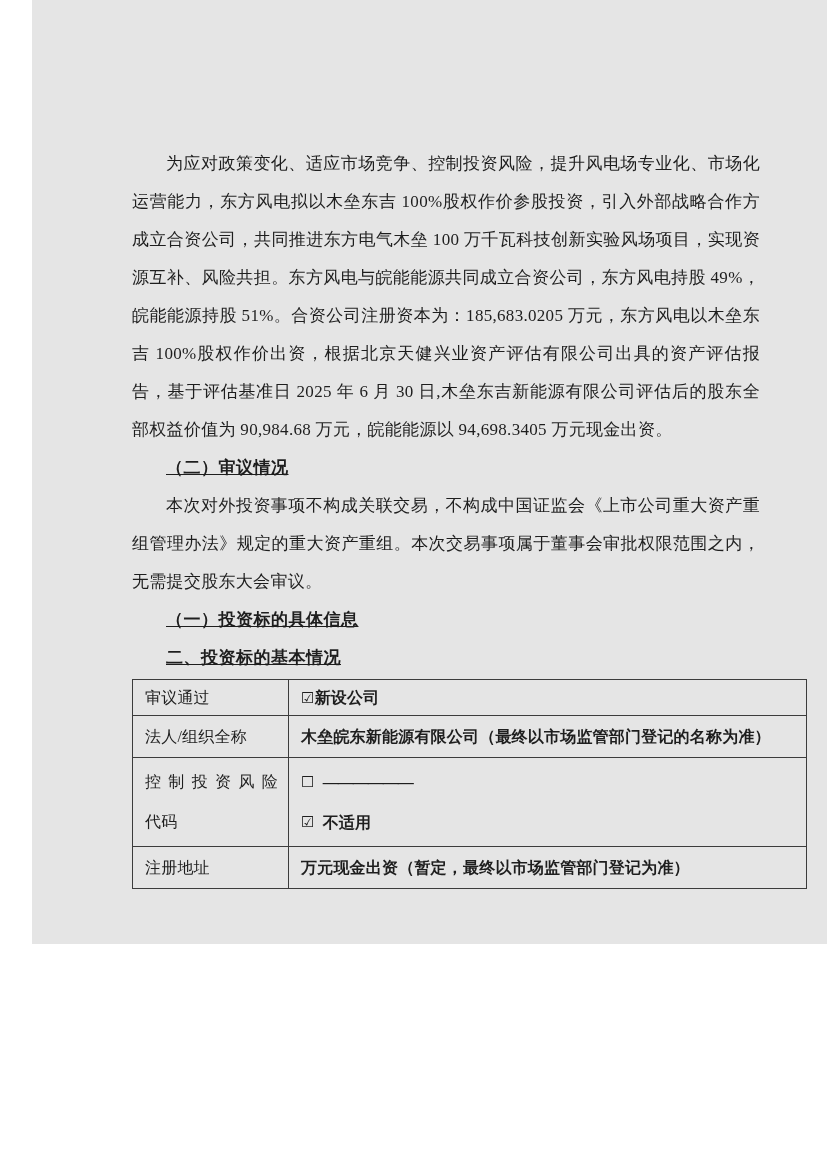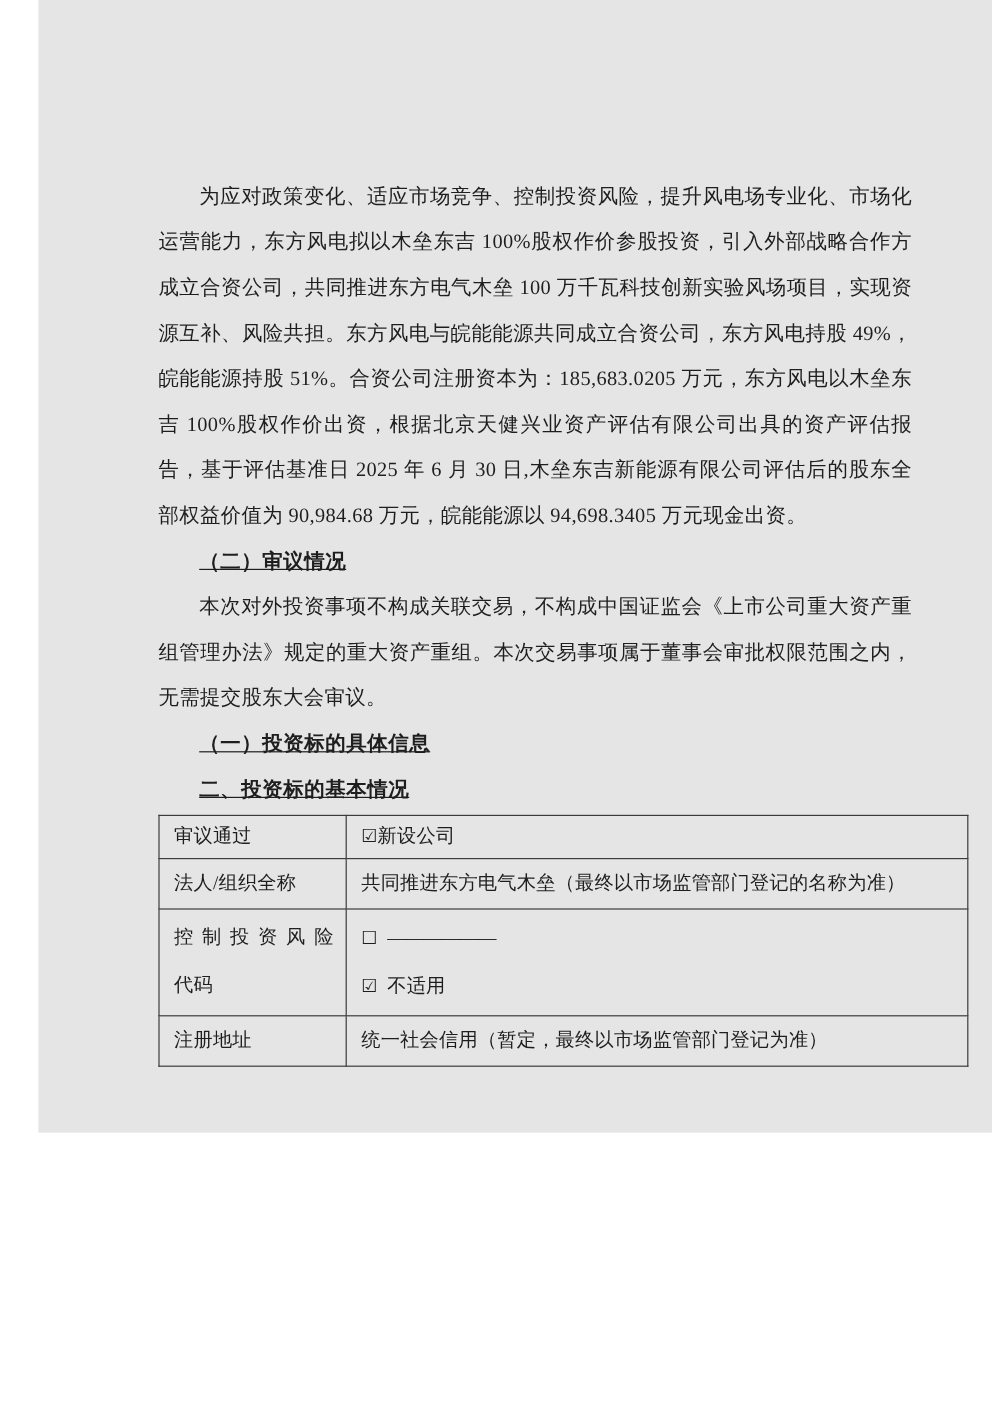--- a/index.html
+++ b/index.html
@@ -51,20 +51,21 @@
   table.info-table td {
     border: 1px solid #3c3c3c;
     padding: 4px 10px 4px 12px;
     vertical-align: middle;
   }
   td.label-cell {
     width: 133px;
   }
   td.value-cell {
     width: 495px;
+    font-weight: bold;
   }
   tr.row-type   { height: 36px; }
   tr.row-name   { height: 42px; }
   tr.row-credit { height: 82px; }
   tr.row-capital{ height: 38px; }
   tr.row-addr   { height: 42px; }
   .label-line-justify {
     display: block;
     text-align: justify;
     text-align-last: justify;
@@ -118,21 +119,21 @@
 
     <table class="info-table">
       <tbody>
         <tr class="row-type">
           <td class="label-cell">审议通过</td>
           <td class="value-cell"><span class="checkbox-glyph">☑</span><span>新设公司</span></td>
         </tr>
 
         <tr class="row-name">
           <td class="label-cell">法人/组织全称</td>
-          <td class="value-cell">共同推进东方电气木垒（最终以市场监管部门登记的名称为准）</td>
+          <td class="value-cell">木垒皖东新能源有限公司（最终以市场监管部门登记的名称为准）</td>
         </tr>
 
         <tr class="row-credit">
           <td class="label-cell">
             <span class="label-line-justify">控制投资风险</span>
             <span class="label-line">代码</span>
           </td>
           <td class="value-cell">
             <div class="opt-line">
               <span class="checkbox-glyph">☐</span>
@@ -141,20 +142,20 @@
             <div class="opt-line">
               <span class="checkbox-glyph">☑</span>
               <span>不适用</span>
             </div>
           </td>
         </tr>
 
 
         <tr class="row-addr">
           <td class="label-cell">注册地址</td>
-          <td class="value-cell">统一社会信用（暂定，最终以市场监管部门登记为准）</td>
+          <td class="value-cell">万元现金出资（暂定，最终以市场监管部门登记为准）</td>
         </tr>
       </tbody>
     </table>
   </div>
 
   <div class="footer-pagenum">2</div>
 </div>
 
 </body></html>

